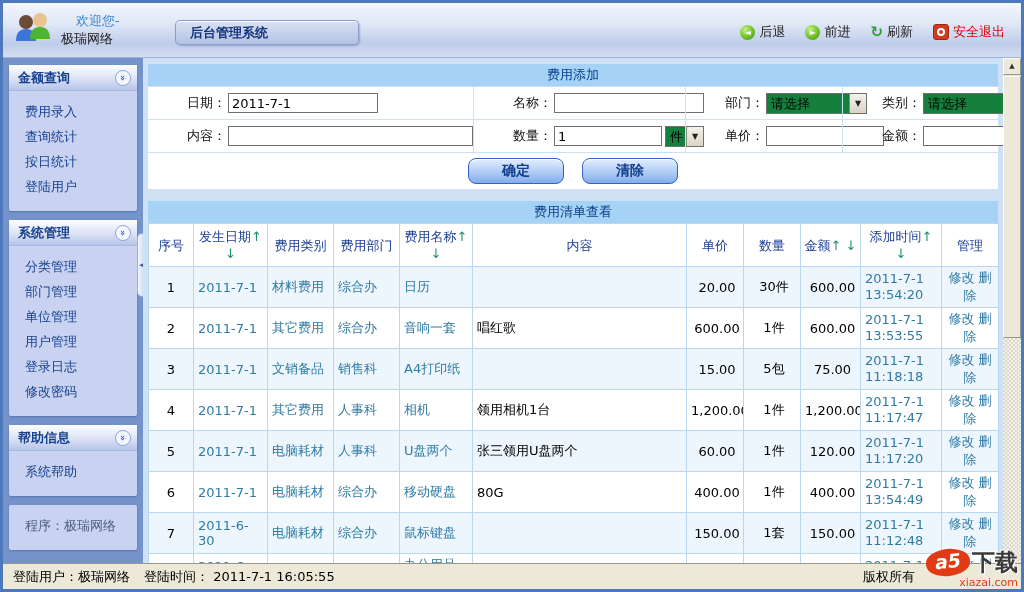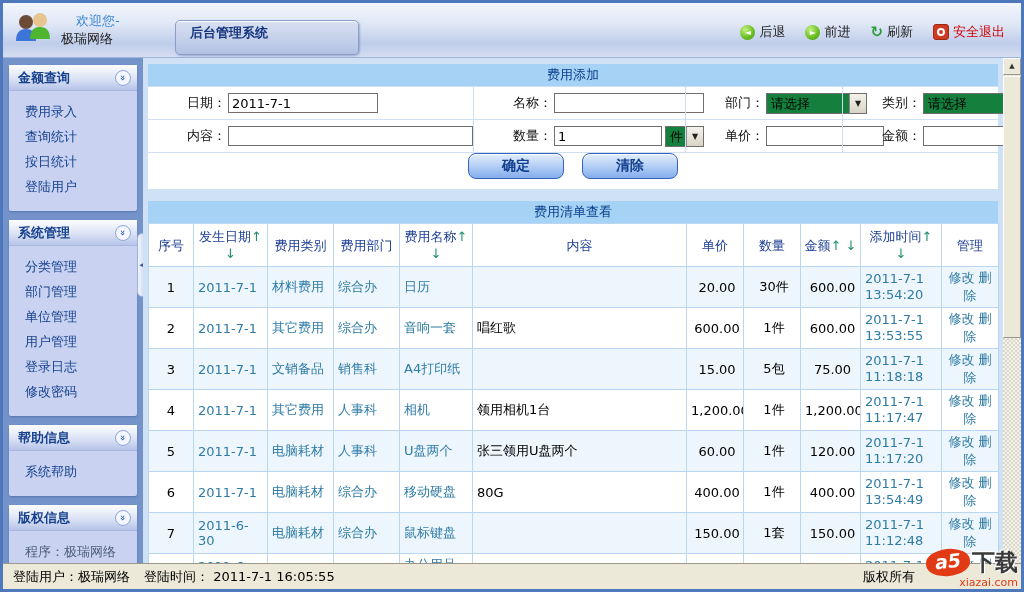--- a/index.html
+++ b/index.html
@@ -7,21 +7,21 @@
   .page { position:relative; width:1024px; height:592px; border:3px solid #4d78bb; background:#cfe2f5; overflow:hidden; }
 
   
   .header { position:absolute; left:0; top:0; width:1018px; height:55px;
     background:linear-gradient(#f2f6fd 0%, #dfe7f6 40%, #bfcdea 75%, #d4ddf1 100%);
     border-bottom:1px solid #9db4d8; }
   .user-icon { position:absolute; left:10px; top:8px; width:40px; height:38px; }
   .welcome { position:absolute; left:58px; top:9px; line-height:18px; }
   .welcome .w1 { color:#3f87d4;margin-left:15px; }
   .welcome .w2 { color:#222; }
-  .app-tab { position:absolute; left:172px; top:17px; width:184px; height:35px;
+  .app-tab { position:absolute; left:172px; top:17px; width:184px; height:25px;
     background:linear-gradient(#d9e1f2, #b3c2e4); border:1px solid #8b9dc9; border-radius:5px;
     box-shadow:inset 0 1px 0 #fdfeff, 1px 1px 2px rgba(60,80,140,.35);
     color:#15357c; font-weight:bold; line-height:23px; padding-left:14px; }
   .hnav { position:absolute; right:16px; top:20px; display:flex; align-items:center; gap:20px; }
   .hnav .nav-item { display:flex; align-items:center; gap:4px; cursor:pointer; color:#1b1b1b; }
   .nav-ball { display:inline-flex; width:15px; height:15px; border-radius:50%;
     background:radial-gradient(circle at 35% 30%, #c6ef84, #6cc222 55%, #3f8d12);
     color:#fff; font-size:8px; align-items:center; justify-content:center; }
   .nav-refresh { color:#2e9e3a; font-size:15px; font-weight:bold; line-height:14px; }
   .nav-logout-ico { display:inline-flex; width:16px; height:16px; background:#cf3a22; border:1px solid #a02812;
@@ -55,21 +55,21 @@
   .fcell label { margin-right:2px; color:#111;margin-left:33px; }
   .tin { border:1px solid #6f6f6f; height:20px; padding:1px 3px; font-size:13px; font-family:inherit; background:#fff; }
   .in-date { width:150px; } .in-name { width:150px; } .in-content { width:295px; }
   .in-qty { width:108px; } .in-price { width:118px; } .in-amount { width:118px; }
   .sel { display:inline-flex; border:1px solid #6f6f6f; background:#15803d; height:21px; align-items:stretch; cursor:pointer; }
   .sel .st { padding:1px 4px; line-height:18px; }
   .sel .sb { width:17px; background:linear-gradient(#f4f2ea,#d8d4c6); border-left:1px solid #8a8a8a;
     font-size:8px; color:#222; display:flex; align-items:center; justify-content:center; }
   .sel.wide .st { width:82px; }
   .sel.unit { margin-left:3px; } .sel.unit .st { width:20px; }
-  .btnrow { border-top:1px solid #cfe0f3; height:37px; display:flex; justify-content:center; gap:18px; }
+  .btnrow { border-top:1px solid #cfe0f3; height:37px; display:flex; align-items:center; justify-content:center; gap:18px; }
   .blue-btn { width:96px; height:26px; border:1px solid #3462bd; border-radius:8px;
     background:linear-gradient(#e3eefd 0%, #b9d2f6 45%, #84aded 100%);
     color:#123f8e; font-weight:bold; font-size:14px; font-family:inherit; cursor:pointer;
     box-shadow:inset 0 1px 0 #fff; }
 
   .table-panel { margin-top:12px; background:#fff; }
   table { border-collapse:collapse; table-layout:fixed; width:850px; }
   th, td { border:1px solid #b9d7f0; font-weight:normal; overflow:hidden; }
   th { color:#1d3e94; text-align:center; padding:4px 2px; line-height:17px; background:#fff; }
   thead tr { height:42px; }
@@ -178,24 +178,20 @@
       <div class="panel">
         <div class="panel-hd">
           <span>帮助信息</span>
           <span class="chev" style="transform: rotate(90deg);">»</span>
         </div>
         <div class="panel-bd">
           <a class="mi">系统帮助</a>
         </div>
       </div>
       <div class="panel">
-        <div class="panel-hd">
-          <span>版权信息</span>
-          <span class="chev" style="transform: rotate(90deg);">»</span>
-        </div>
         <div class="panel-bd">
           <a class="mi static">程序：极瑞网络</a>
         </div>
       </div>
     </div>
   <div class="collapse-handle">◀</div>
 
   <div class="main">
 
     <div class="form-panel">

